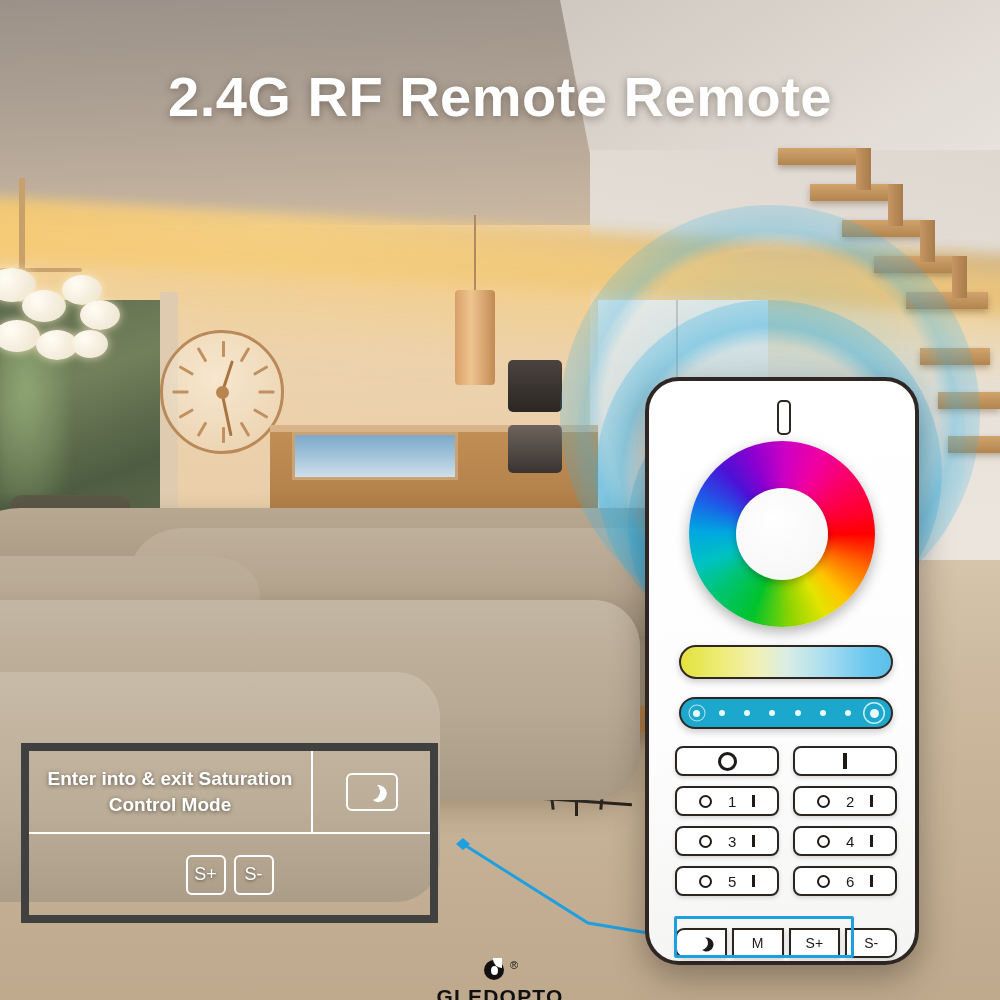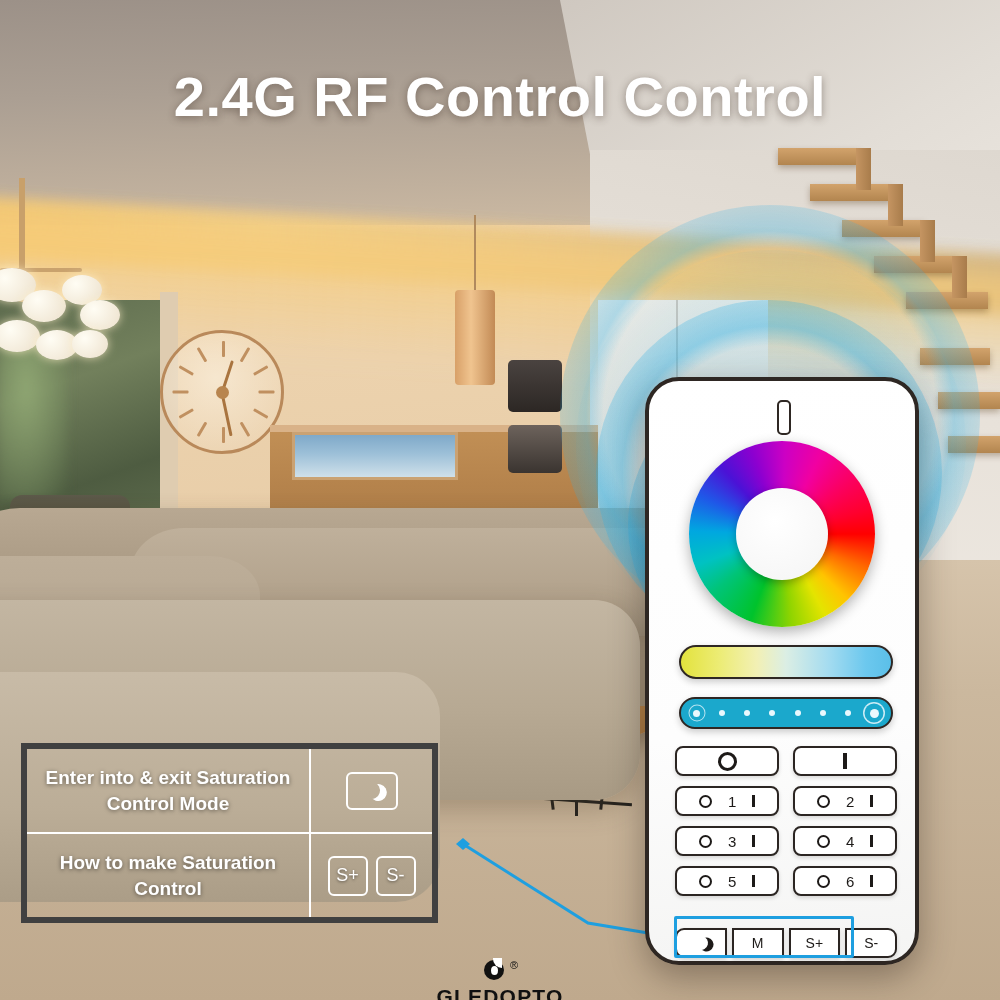--- a/index.html
+++ b/index.html
@@ -115,21 +115,21 @@
   
   .title{position:absolute;left:0;top:64px;width:1000px;text-align:center;
     font-size:56px;font-weight:bold;color:#fff;letter-spacing:.5px;
     text-shadow:0 2px 8px rgba(60,45,35,.45);}
   .subtitle{position:absolute;left:0;top:136px;width:1000px;text-align:center;
     font-size:29px;color:#fff;letter-spacing:.2px;
     text-shadow:0 1px 6px rgba(60,45,35,.4);}
 
   
   .info-table{position:absolute;left:21px;top:743px;width:417px;height:180px;
-    border:6px solid #404040;box-sizing:border-box;display:flex;flex-direction:column;}
+    border:8px solid #404040;box-sizing:border-box;display:flex;flex-direction:column;}
   .info-row{flex:1;display:flex;}
   .info-row+.info-row{border-top:2px solid #fff;}
   .info-label{width:284px;display:flex;align-items:center;justify-content:center;
     text-align:center;color:#fff;font-weight:bold;font-size:19px;line-height:1.35;
     padding:0 10px;box-sizing:border-box;text-shadow:0 1px 4px rgba(0,0,0,.5);
     border-right:2px solid #fff;}
   .info-keys{flex:1;display:flex;align-items:center;justify-content:center;gap:8px;}
   .keycap{border:2px solid #fff;border-radius:6px;display:flex;align-items:center;
     justify-content:center;color:#fff;font-size:18px;font-weight:500;
     text-shadow:0 1px 3px rgba(0,0,0,.5);}
@@ -296,39 +296,38 @@
     <div class="sofa-arm"></div>
     <div class="sofa-seat"></div>
     <div class="sofa-chaise"></div>
   </div>
 
   <div class="halo ring-fill"></div>
   <div class="halo ring1"></div>
   <div class="halo ring2"></div>
   <div class="halo ring3"></div>
 
-  <div class="title">2.4G RF Control Control</div>
+  <div class="title">2.4G RF Remote Remote</div>
 
   <svg class="pointer" viewBox="0 0 1000 1000">
     <polyline points="463,844 588,923 672,937" fill="none" stroke="#1e9fe0" stroke-width="3"></polyline>
     <polygon points="463,838 470,844 463,850 456,844" fill="#1e9fe0"></polygon>
     <polygon points="672,931 679,937 672,943 665,937" fill="#1e9fe0"></polygon>
   </svg>
 
   <div class="info-table">
     <div class="info-row">
       <div class="info-label">Enter into &amp; exit Saturation Control Mode</div>
       <div class="info-keys">
         <div class="keycap moon">
           <span class="moon-glyph"></span>
         </div>
       </div>
     </div>
     <div class="info-row">
-      <div class="info-label">How to make Saturation Control</div>
       <div class="info-keys">
         <div class="keycap sk">S+</div>
         <div class="keycap sk">S-</div>
       </div>
     </div>
   </div>
 
   <div class="remote">
     <div class="ir-slot"></div>
 

